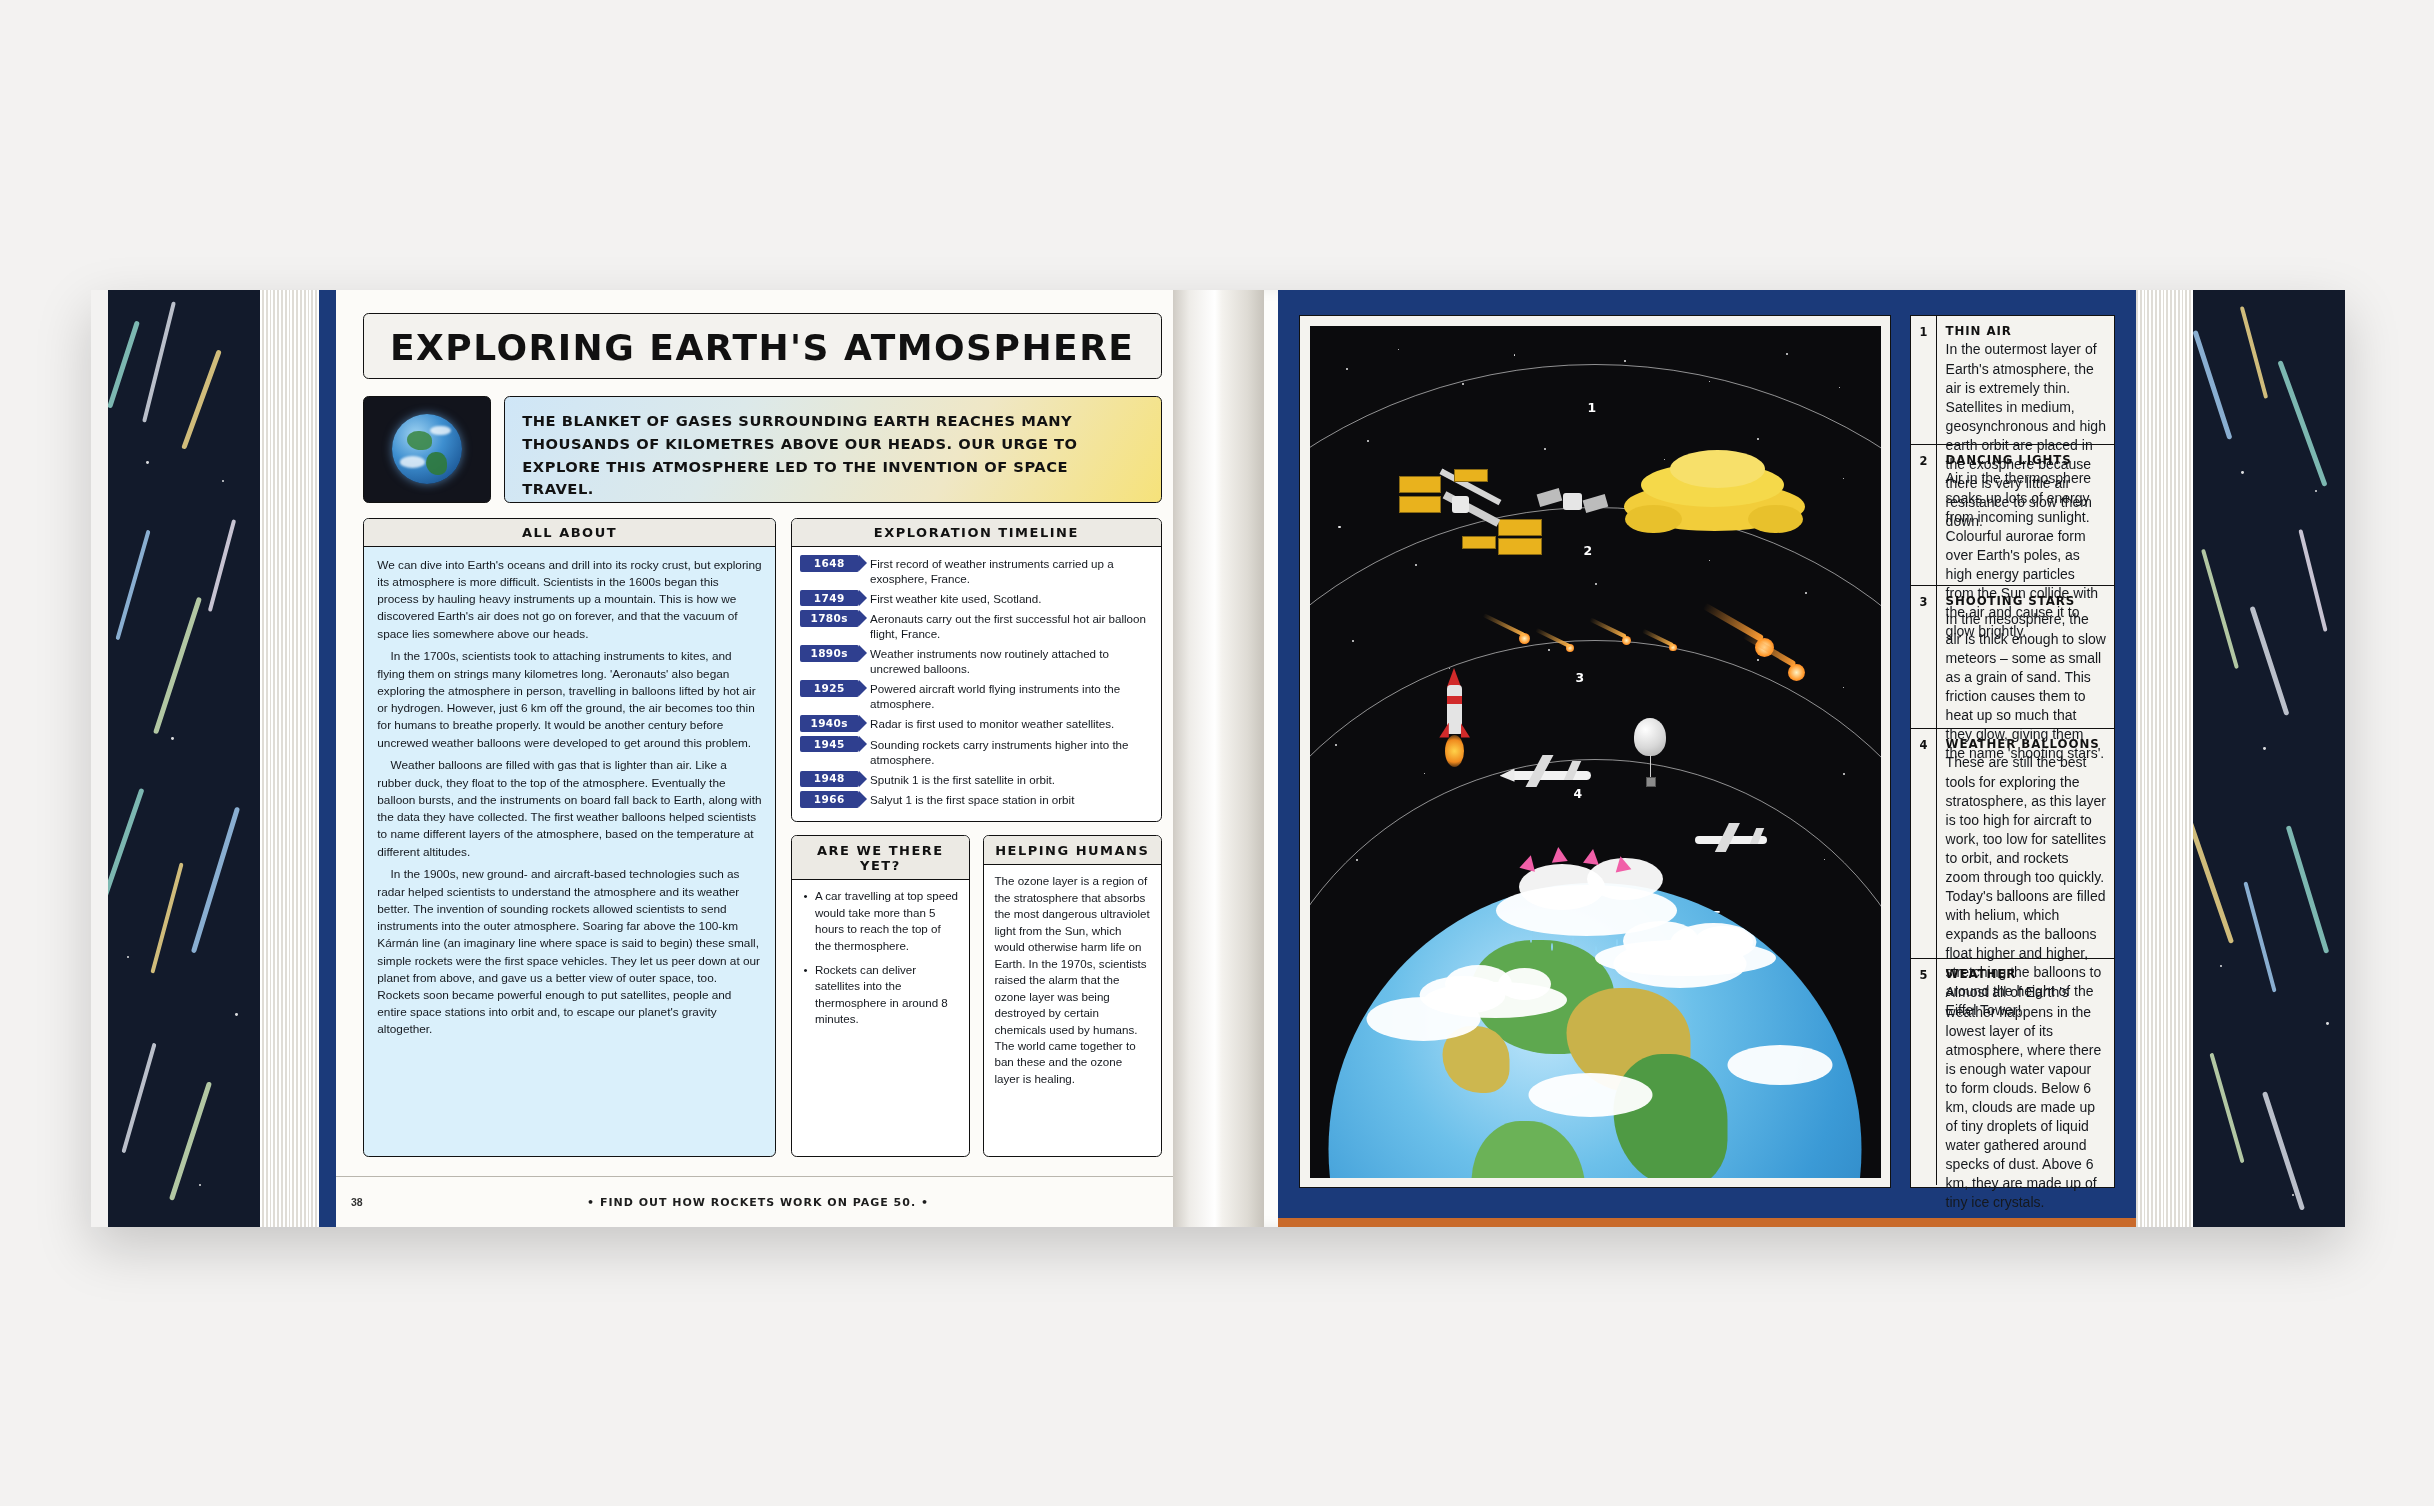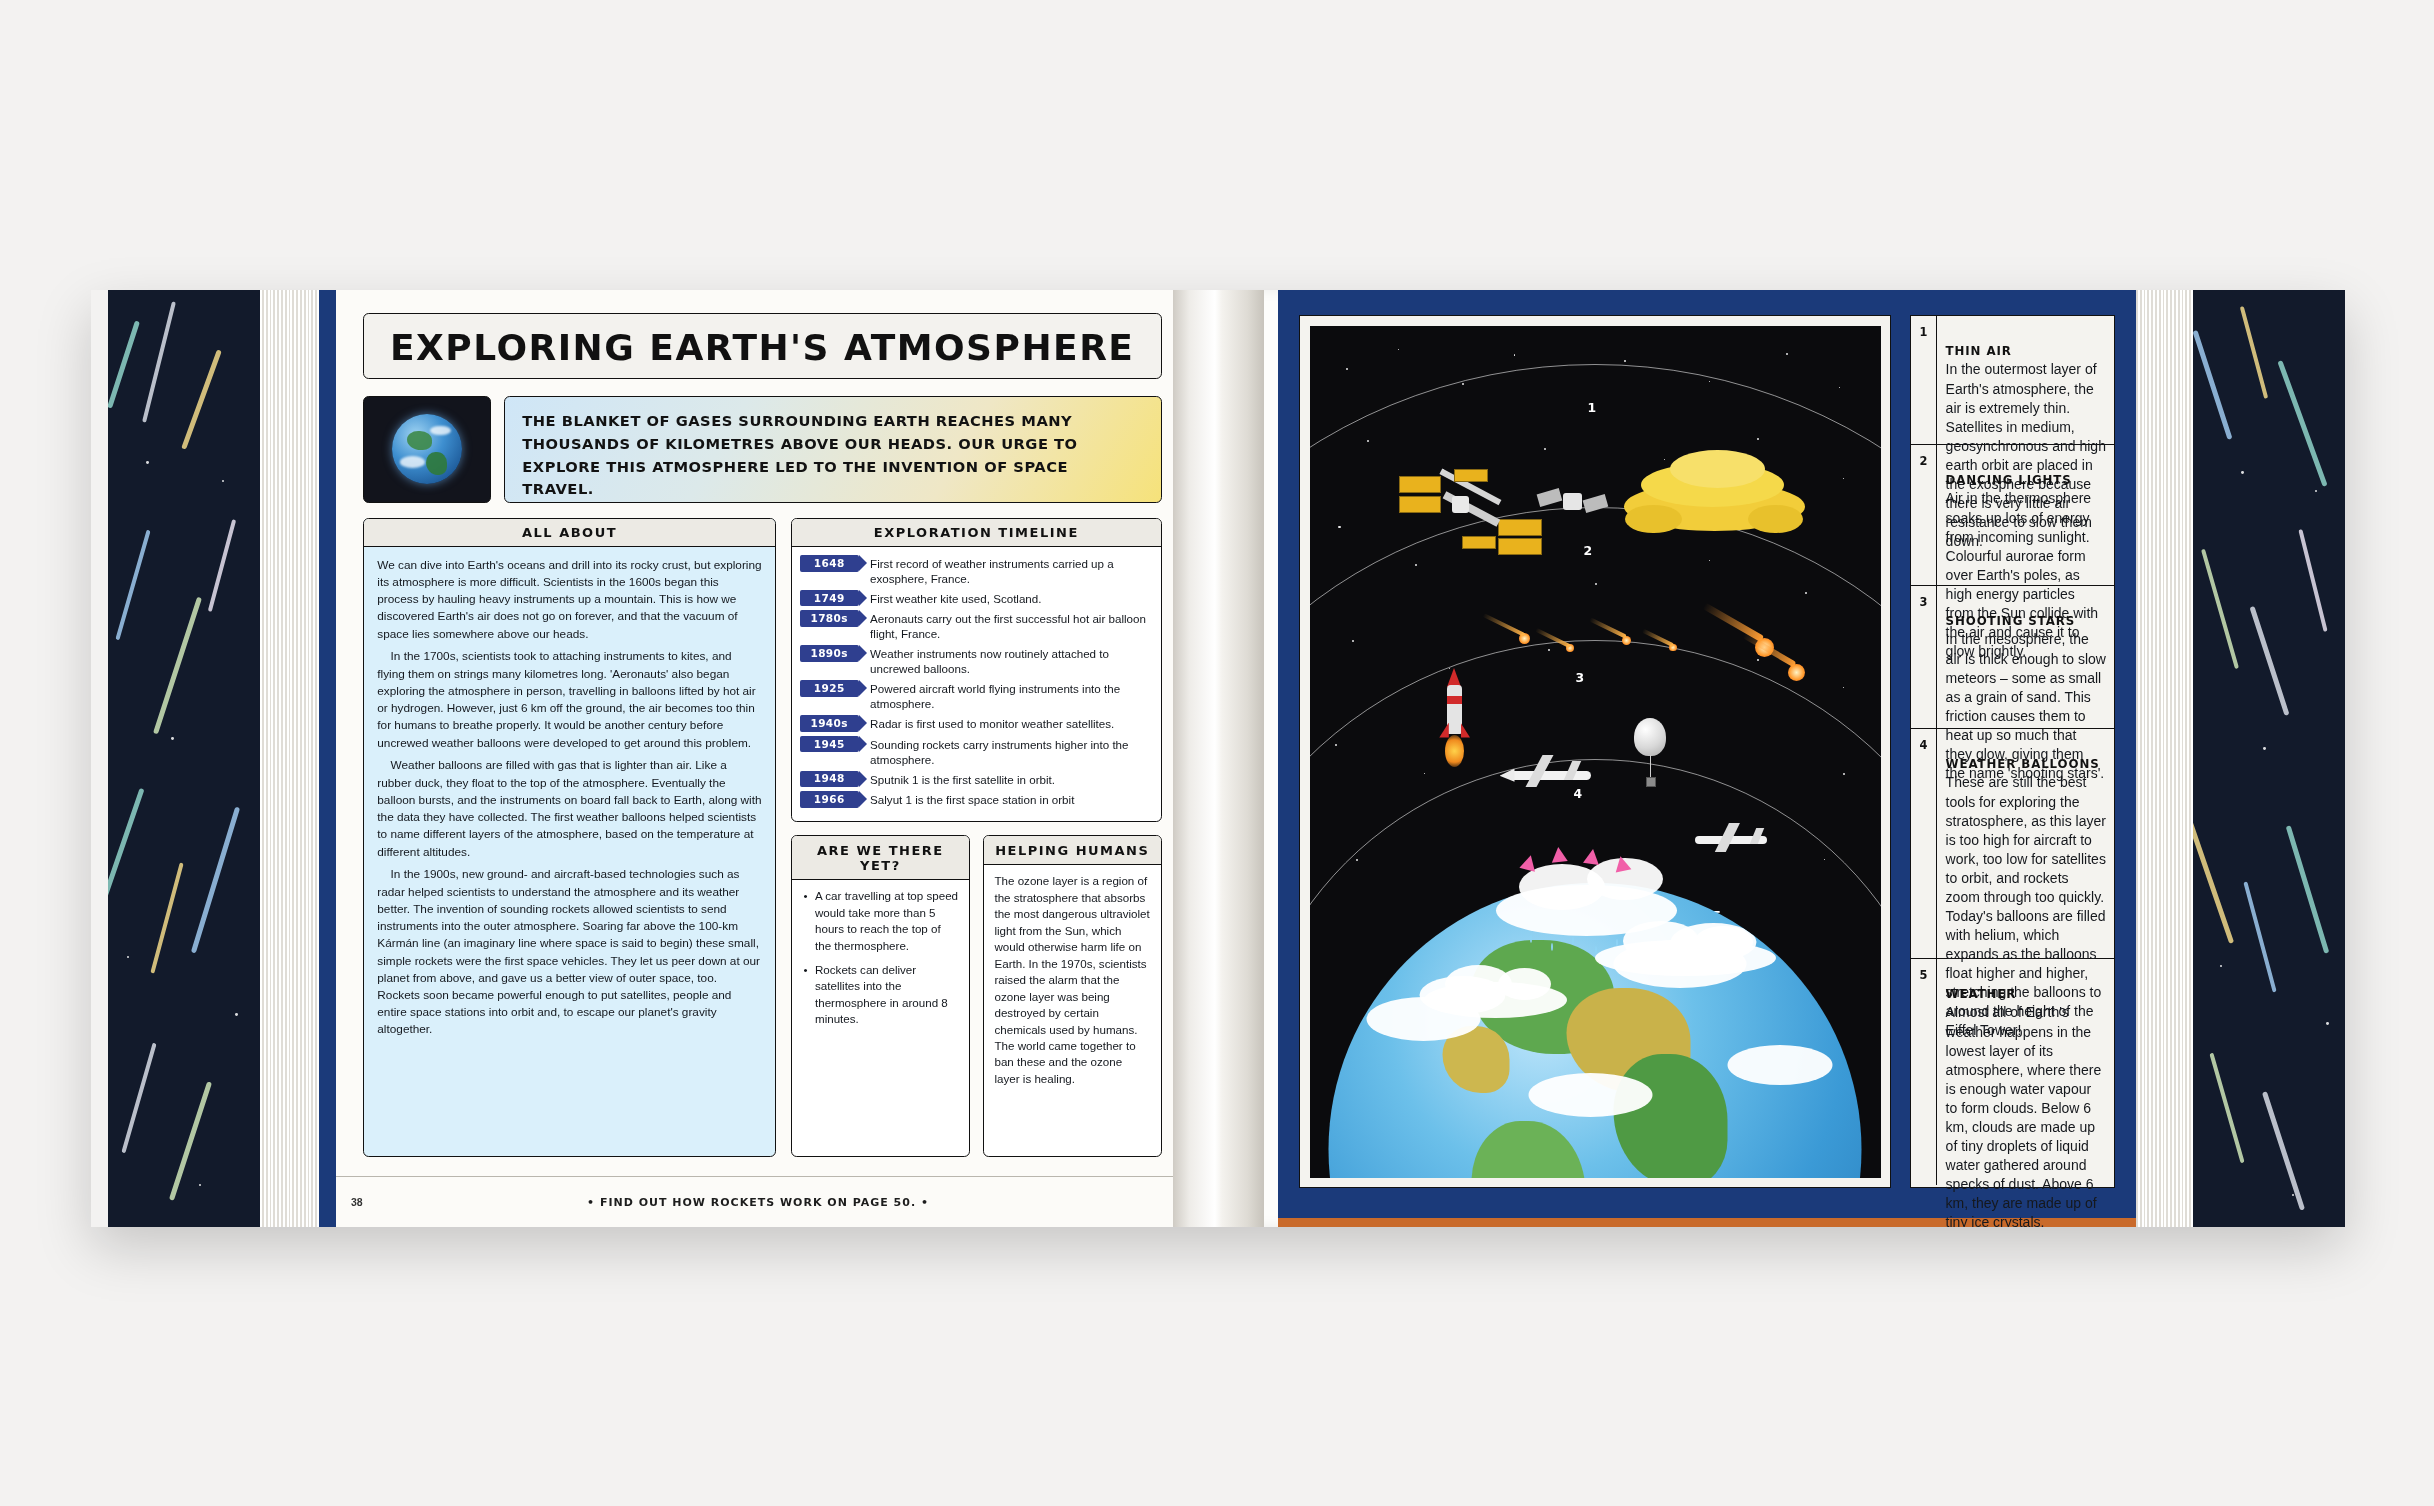--- a/index.html
+++ b/index.html
@@ -432,21 +432,21 @@
   .keynum {
     flex: 0 0 25px;
     border-right: 1.4px solid #111;
     text-align: center;
     padding-top: 8.6px;
     font-size: 11.4px;
     font-weight: 700;
     color: #111;
     font-family: "DejaVu Sans", sans-serif;
   }
-  .keybody { padding: 7.6px 7.6px 7.6px 8.6px; margin-top: 20px; }
+  .keybody { padding: 7.6px 7.6px 7.6px 8.6px; }
   .keytitle {
     font-size: 11.8px;
     font-weight: 700;
     letter-spacing: 0.9px;
     text-transform: uppercase;
     margin-bottom: 2.9px;
     color: #111;
     font-family: "DejaVu Sans", sans-serif;
   }
   .keytext {

